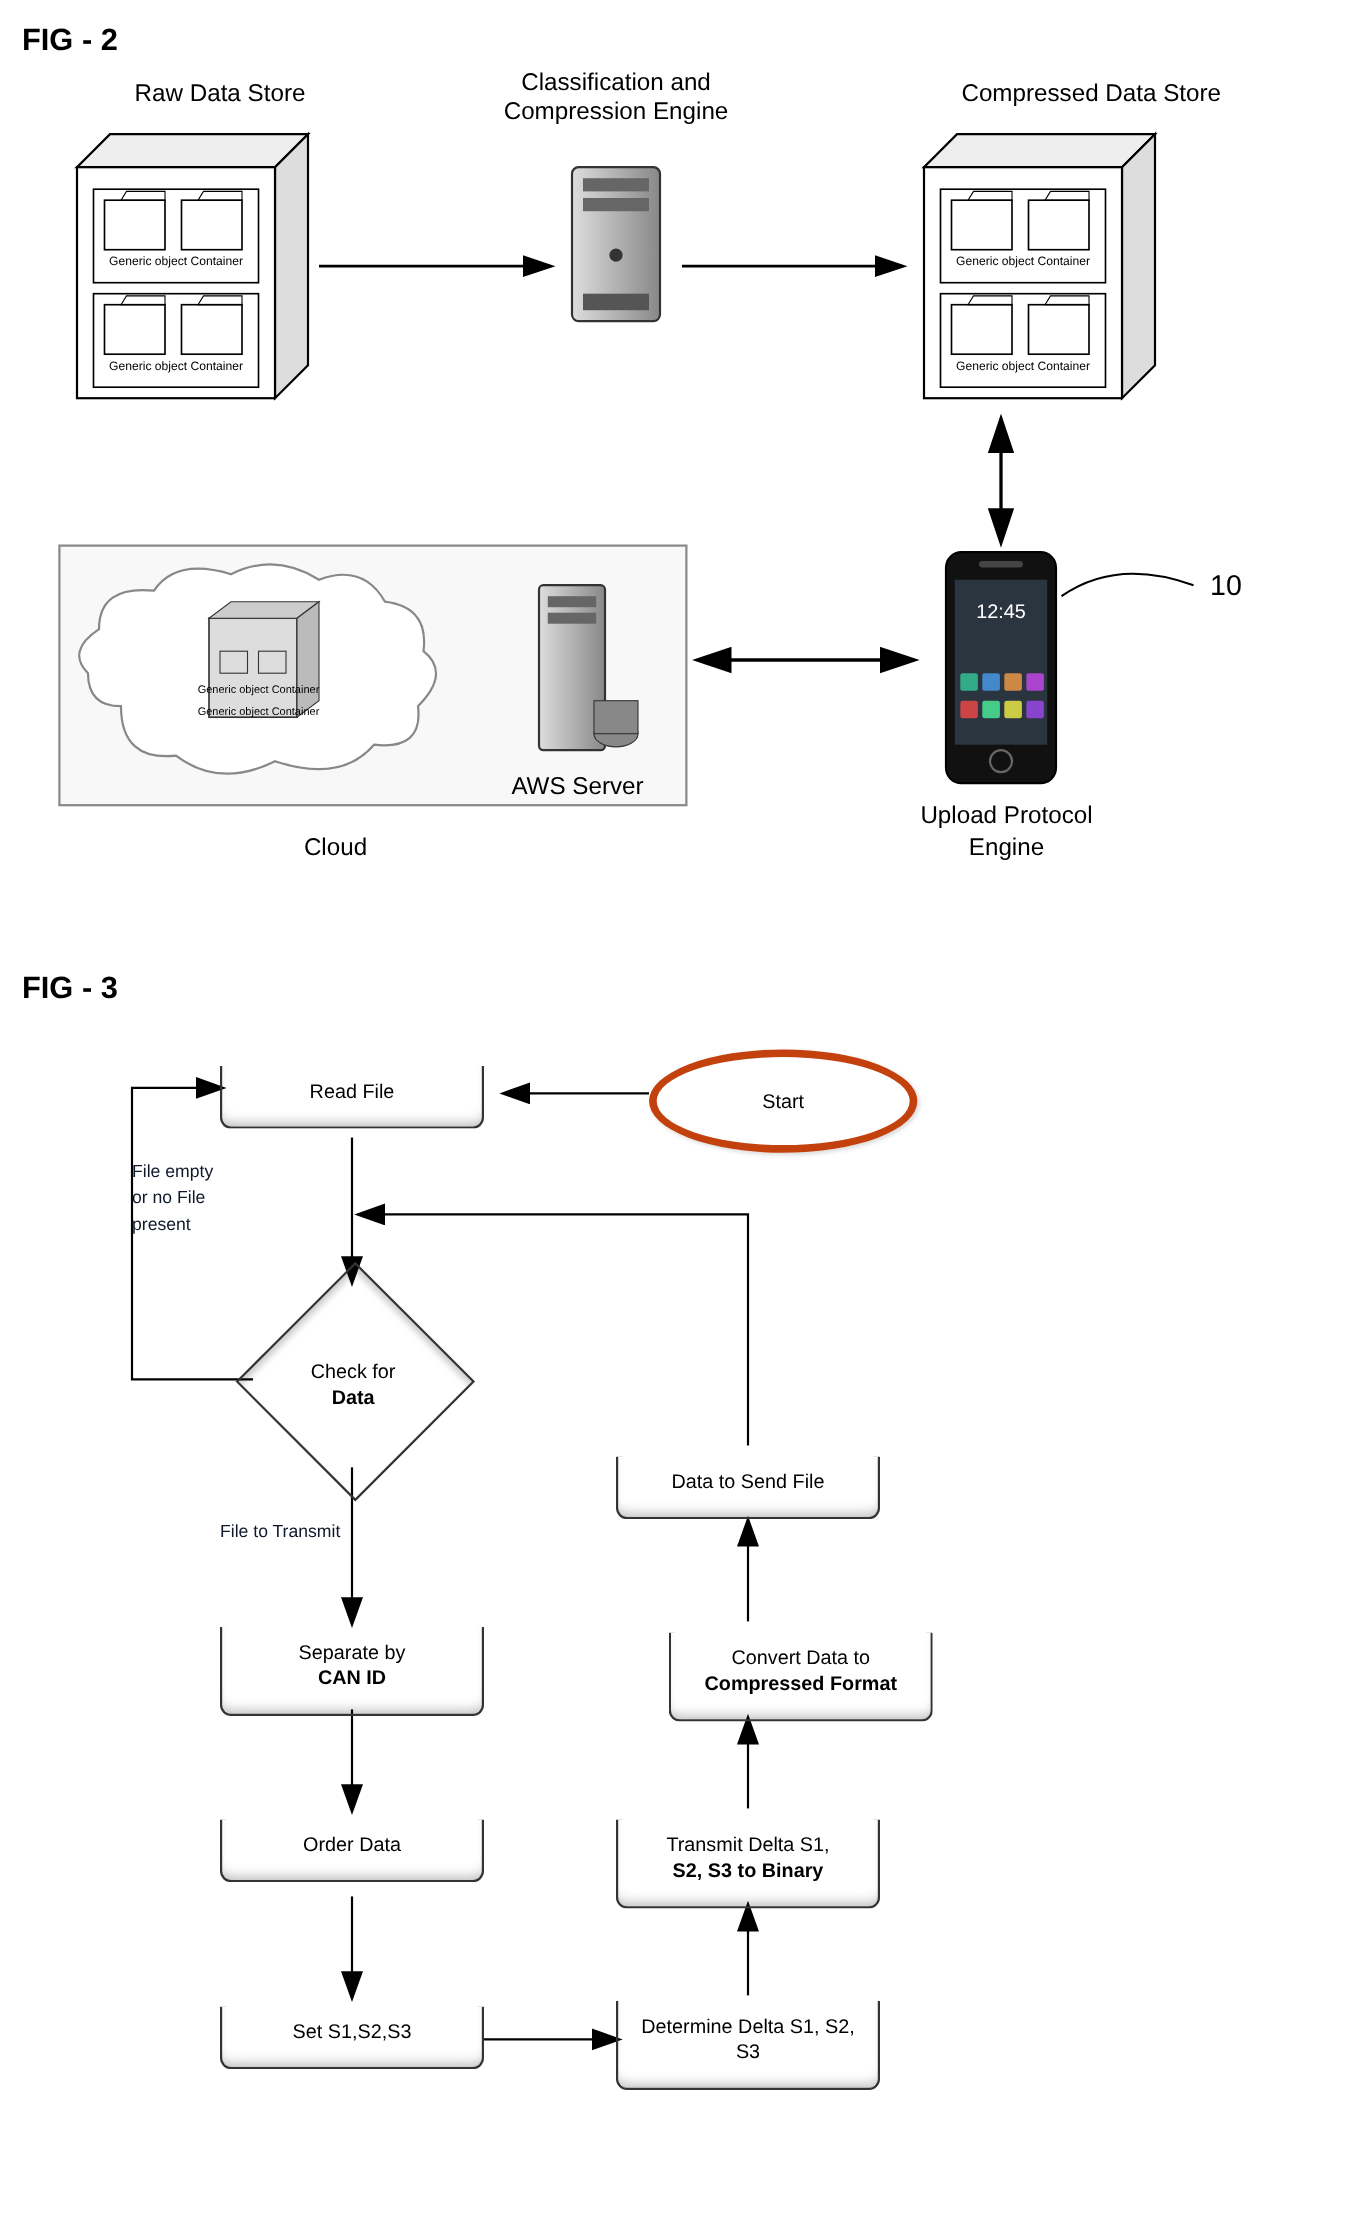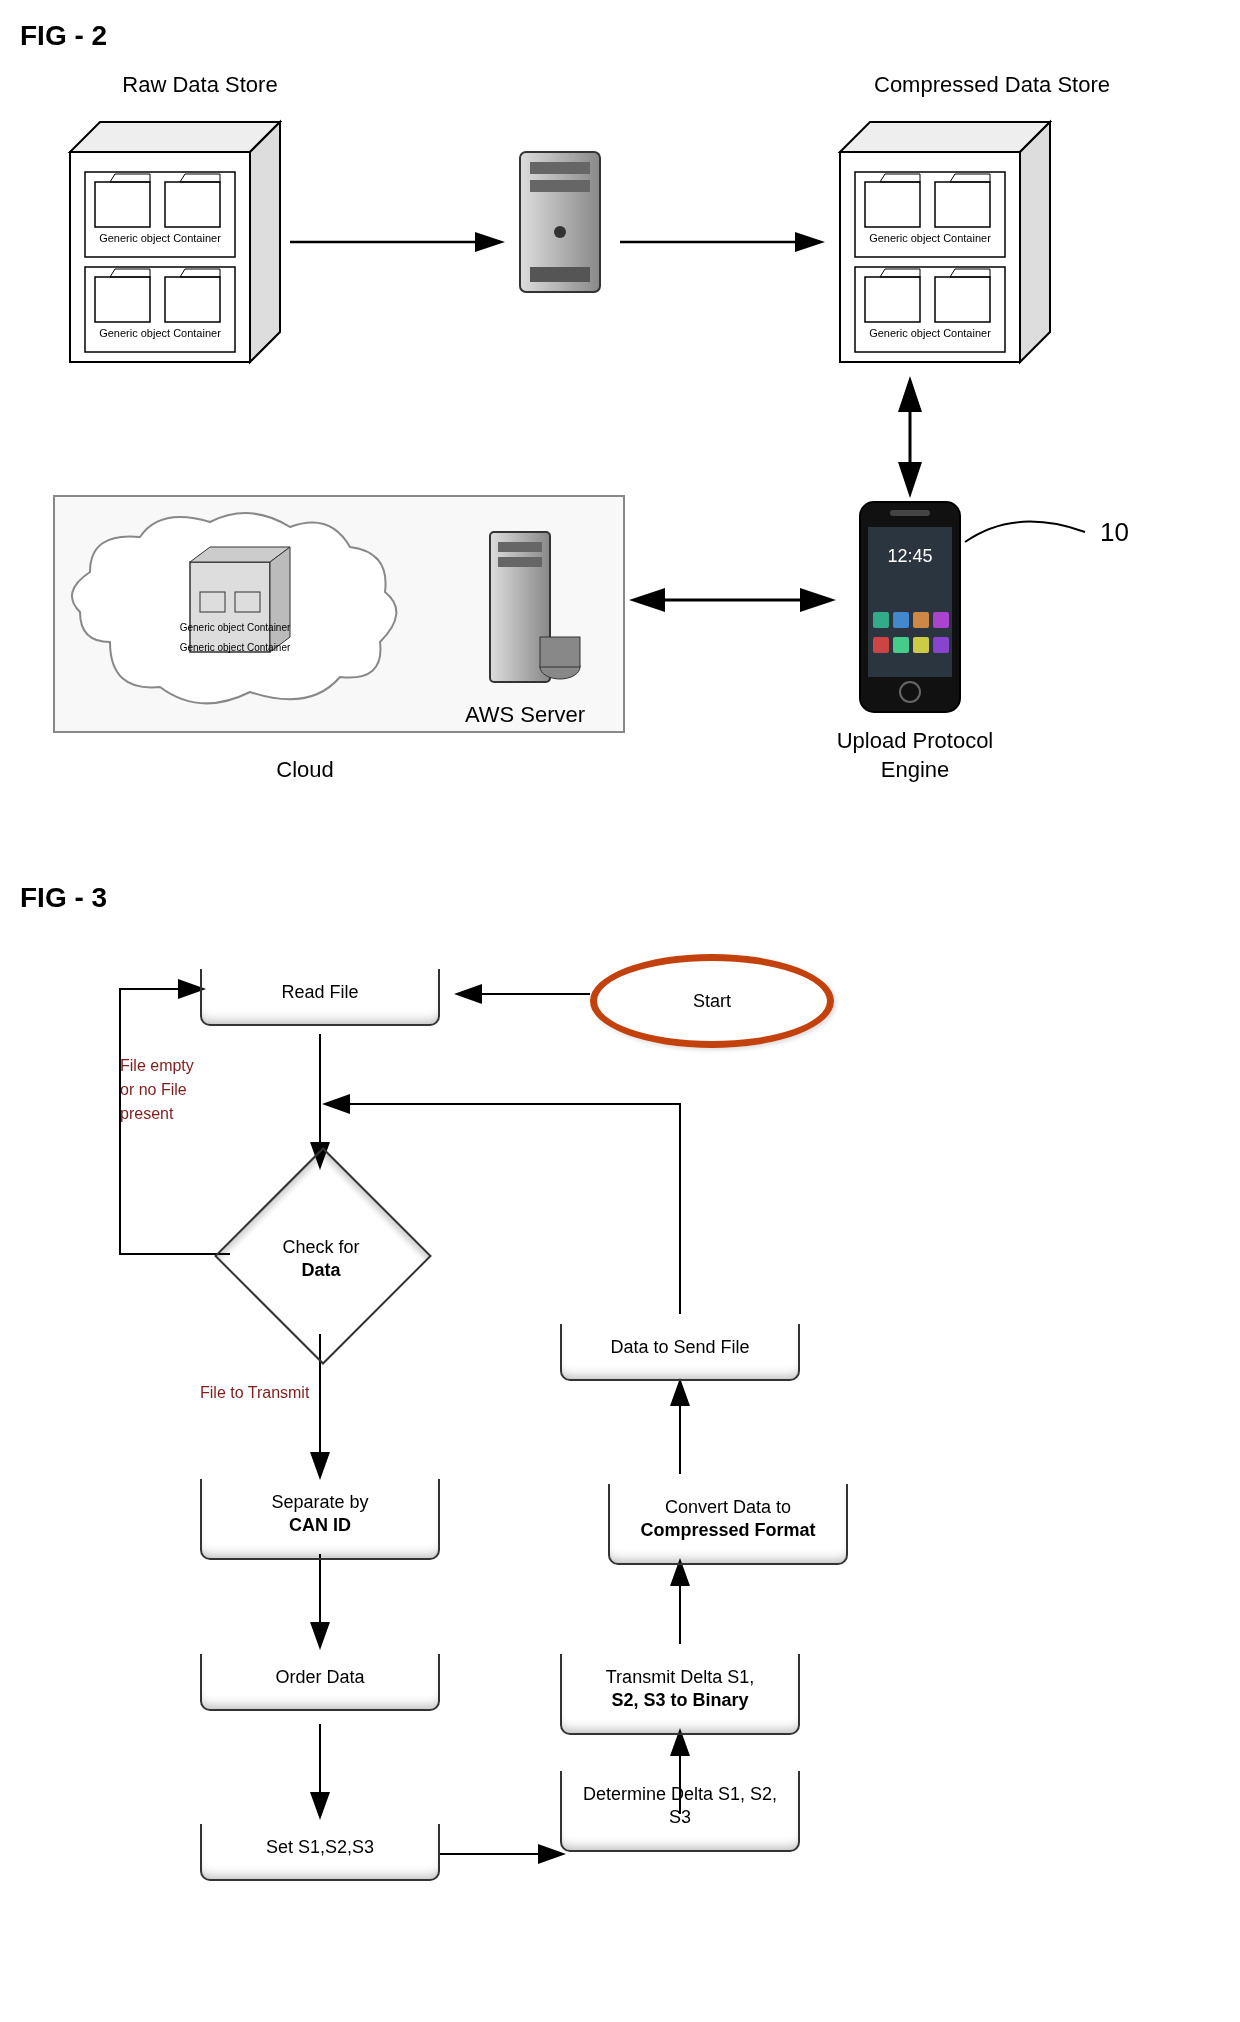--- a/index.html
+++ b/index.html
@@ -54,38 +54,39 @@
   .diamond-text {
     position: absolute;
     width: 150px;
     text-align: center;
     font-size: 18px;
     line-height: 1.3;
   }
   .side-text {
     position: absolute;
     font-size: 16px;
-    color: #7f1d1d;
+    color: #0f172a;
   }
   .oval {
     position: absolute;
     border: 7px solid #c2410c;
     border-radius: 50%;
     text-align: center;
     font-size: 18px;
     box-shadow: 2px 2px 4px rgba(0,0,0,0.15);
   }
 </style>
 </head>
 <body>
 
 <div class="fig-title">FIG - 2</div>
 <div class="fig2">
 
   <div class="label" style="position:absolute; left:80px; top:10px; width:200px;">Raw Data Store</div>
+  <div class="label" style="position:absolute; left:410px; top:0; width:260px;">Classification and Compression Engine</div>
   <div class="label" style="position:absolute; left:810px; top:10px; width:280px;text-align:right;">Compressed Data Store</div>
 
   <svg width="230" height="260" style="position:absolute; left:40px; top:50px;">
     <polygon points="10,40 190,40 220,10 40,10" fill="#eee" stroke="#000" stroke-width="2"></polygon>
     <polygon points="190,40 190,250 220,220 220,10" fill="#ddd" stroke="#000" stroke-width="2"></polygon>
     <rect x="10" y="40" width="180" height="210" fill="#fff" stroke="#000" stroke-width="2"></rect>
     <rect x="25" y="60" width="150" height="85" fill="none" stroke="#000" stroke-width="1.5"></rect>
     <rect x="35" y="70" width="55" height="45" fill="none" stroke="#000" stroke-width="1.5"></rect>
     <rect x="105" y="70" width="55" height="45" fill="none" stroke="#000" stroke-width="1.5"></rect>
     <rect x="25" y="155" width="150" height="85" fill="none" stroke="#000" stroke-width="1.5"></rect>
@@ -253,21 +254,21 @@
   </div>
 
   <div class="flow-box" style="left:180px; top:720px;">
     <div class="box-outline">Order Data</div>
   </div>
 
   <div class="flow-box" style="left:180px; top:890px;">
     <div class="box-outline">Set S1,S2,S3</div>
   </div>
 
-  <div class="flow-box" style="left:540px; top:837px;">
+  <div class="flow-box" style="left:540px; top:885px;">
     <div class="box-outline">Determine Delta S1, S2, S3</div>
   </div>
 
   <div class="flow-box" style="left:540px; top:720px;">
     <div class="box-outline"><span>Transmit Delta S1,</span><br><b>S2, S3 to Binary</b></div>
   </div>
 
   <div class="flow-box" style="left:540px; top:550px;margin-left:48px;">
     <div class="box-outline"><span>Convert Data to</span><br><b>Compressed Format</b></div>
   </div>

